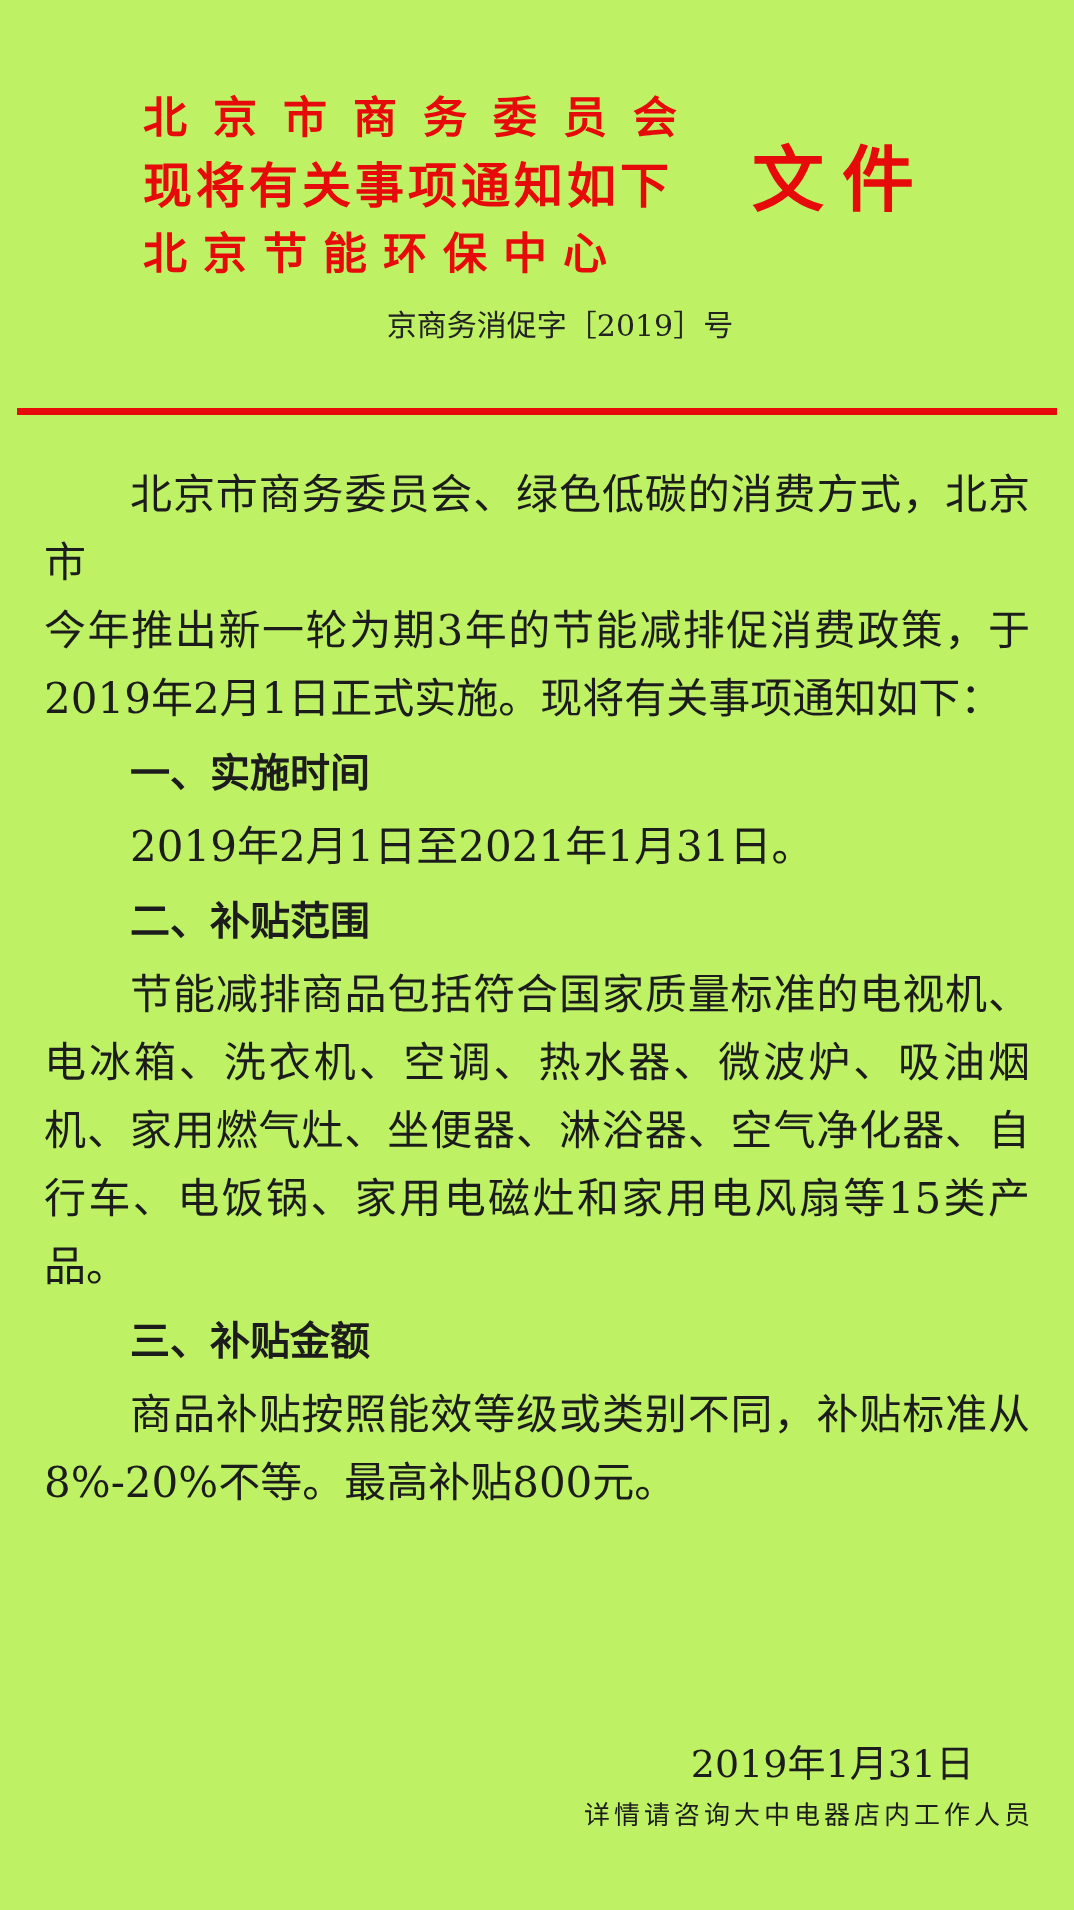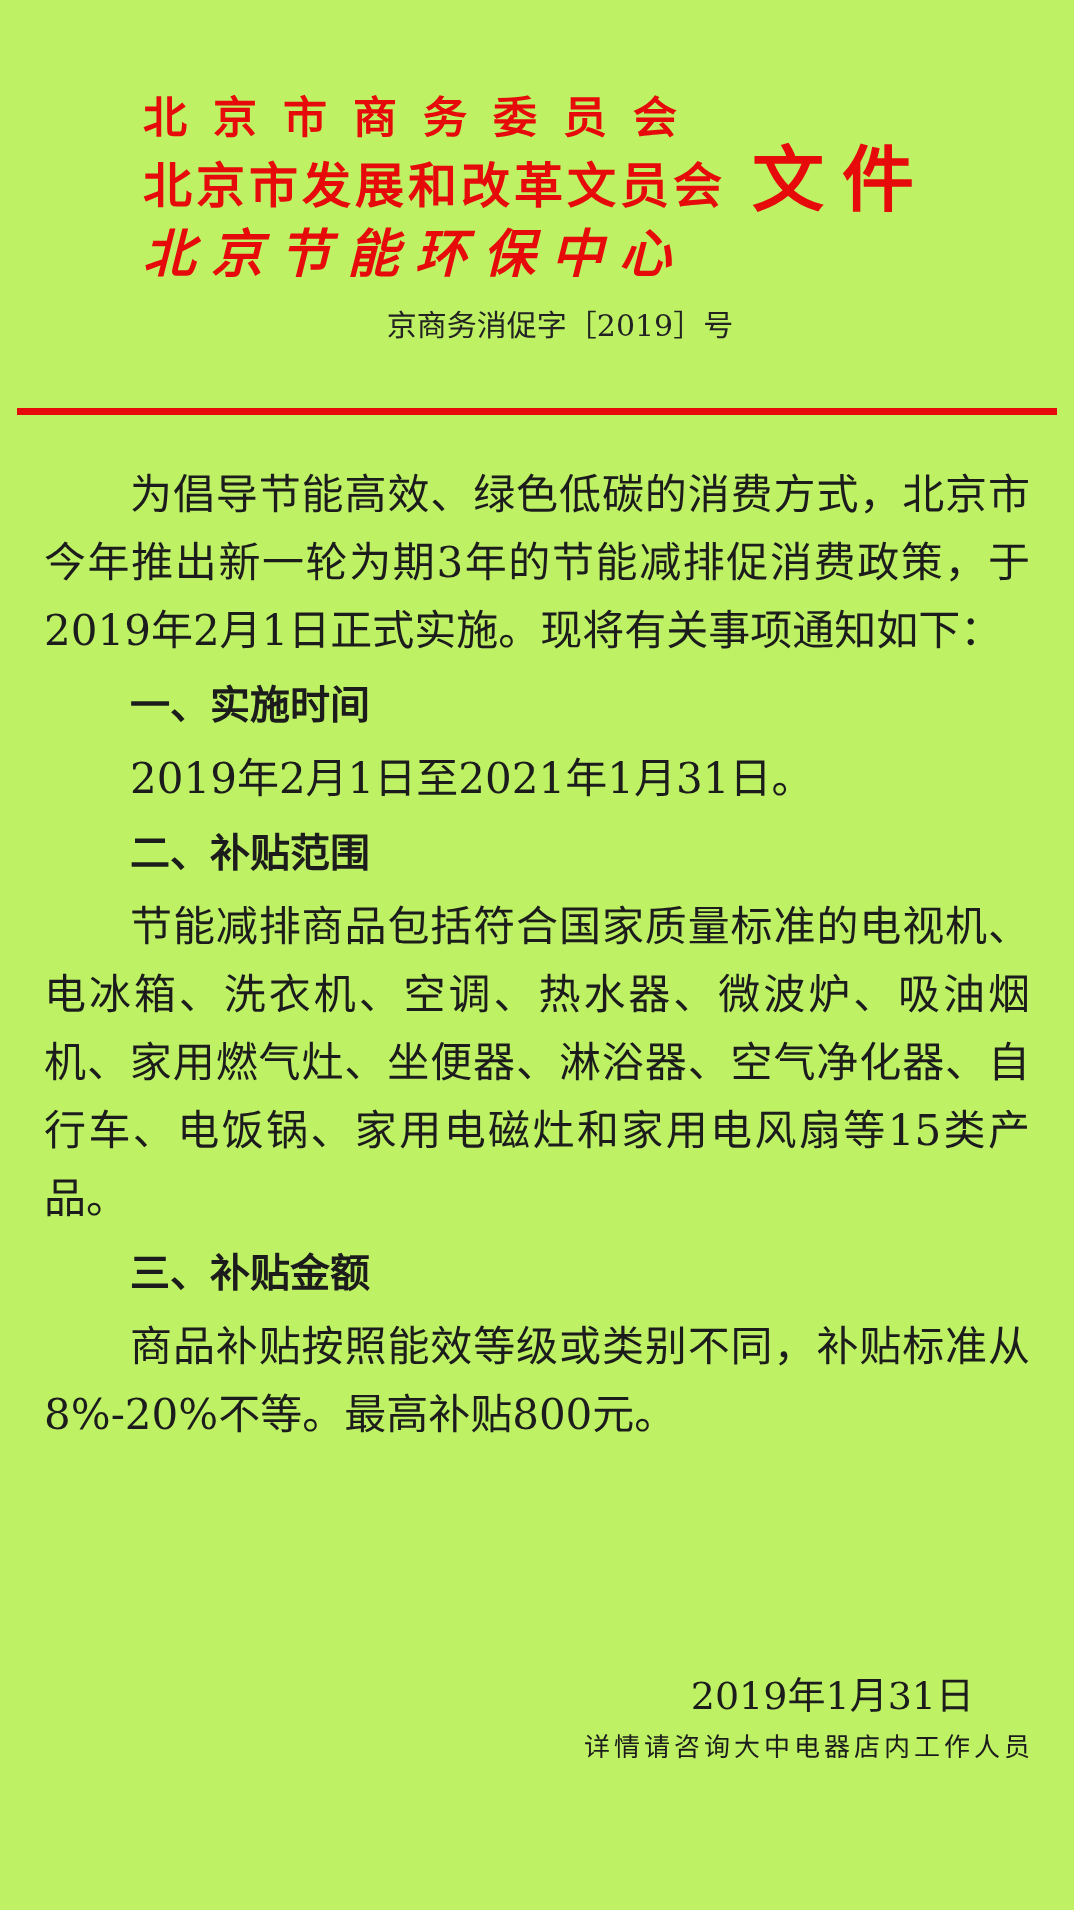--- a/index.html
+++ b/index.html
@@ -25,21 +25,21 @@
     padding: 84px 0 0 143px;
   }
   .org {
     color: #e60a0a;
     font-family: "DejaVu Serif", "Liberation Serif", serif;
     font-weight: bold;
     white-space: nowrap;
   }
   .org1 { font-size: 44px; line-height: 68px; letter-spacing: 26px; }
   .org2 { font-size: 49px; line-height: 68px; letter-spacing: 4px; }
-  .org3 { font-size: 52px; line-height: 68px; letter-spacing: 16px; font-style: italic; }
+  .org3 { font-size: 44px; line-height: 68px; letter-spacing: 16px; }
   .doc-label {
     position: absolute;
     left: 752px;
     top: 134px;
     color: #e60a0a;
     font-family: "DejaVu Serif", "Liberation Serif", serif;
     font-weight: bold;
     font-size: 72px;
     line-height: 92px;
     letter-spacing: 18px;
@@ -110,32 +110,32 @@
     font-family: Liberation Serif, serif;
   }
 </style>
 </head>
 <body>
 
 <div class="page">
 
   <header class="letterhead">
     <div class="org org1">北京市商务委员会</div>
-    <div class="org org2">北京市发展和改革文员会</div>
+    <div class="org org2">现将有关事项通知如下</div>
     <div class="org org3">北京节能环保中心</div>
     <div class="doc-label">文件</div>
   </header>
 
   <div class="doc-number">京商务消促字［2019］号</div>
 
   <div class="red-rule"></div>
 
   <main class="body">
       <div class="block para">
-        <div class="line indent stretch">为倡导节能高效、绿色低碳的消费方式，北京市</div>
+        <div class="line indent stretch">北京市商务委员会、绿色低碳的消费方式，北京市</div>
         <div class="line stretch">今年推出新一轮为期3年的节能减排促消费政策，于</div>
         <div class="line">2019年2月1日正式实施。现将有关事项通知如下：</div>
       </div>
       <div class="block heading">
         <div class="line">一、实施时间</div>
       </div>
       <div class="block para">
         <div class="line indent">2019年2月1日至2021年1月31日。</div>
       </div>
       <div class="block heading">

